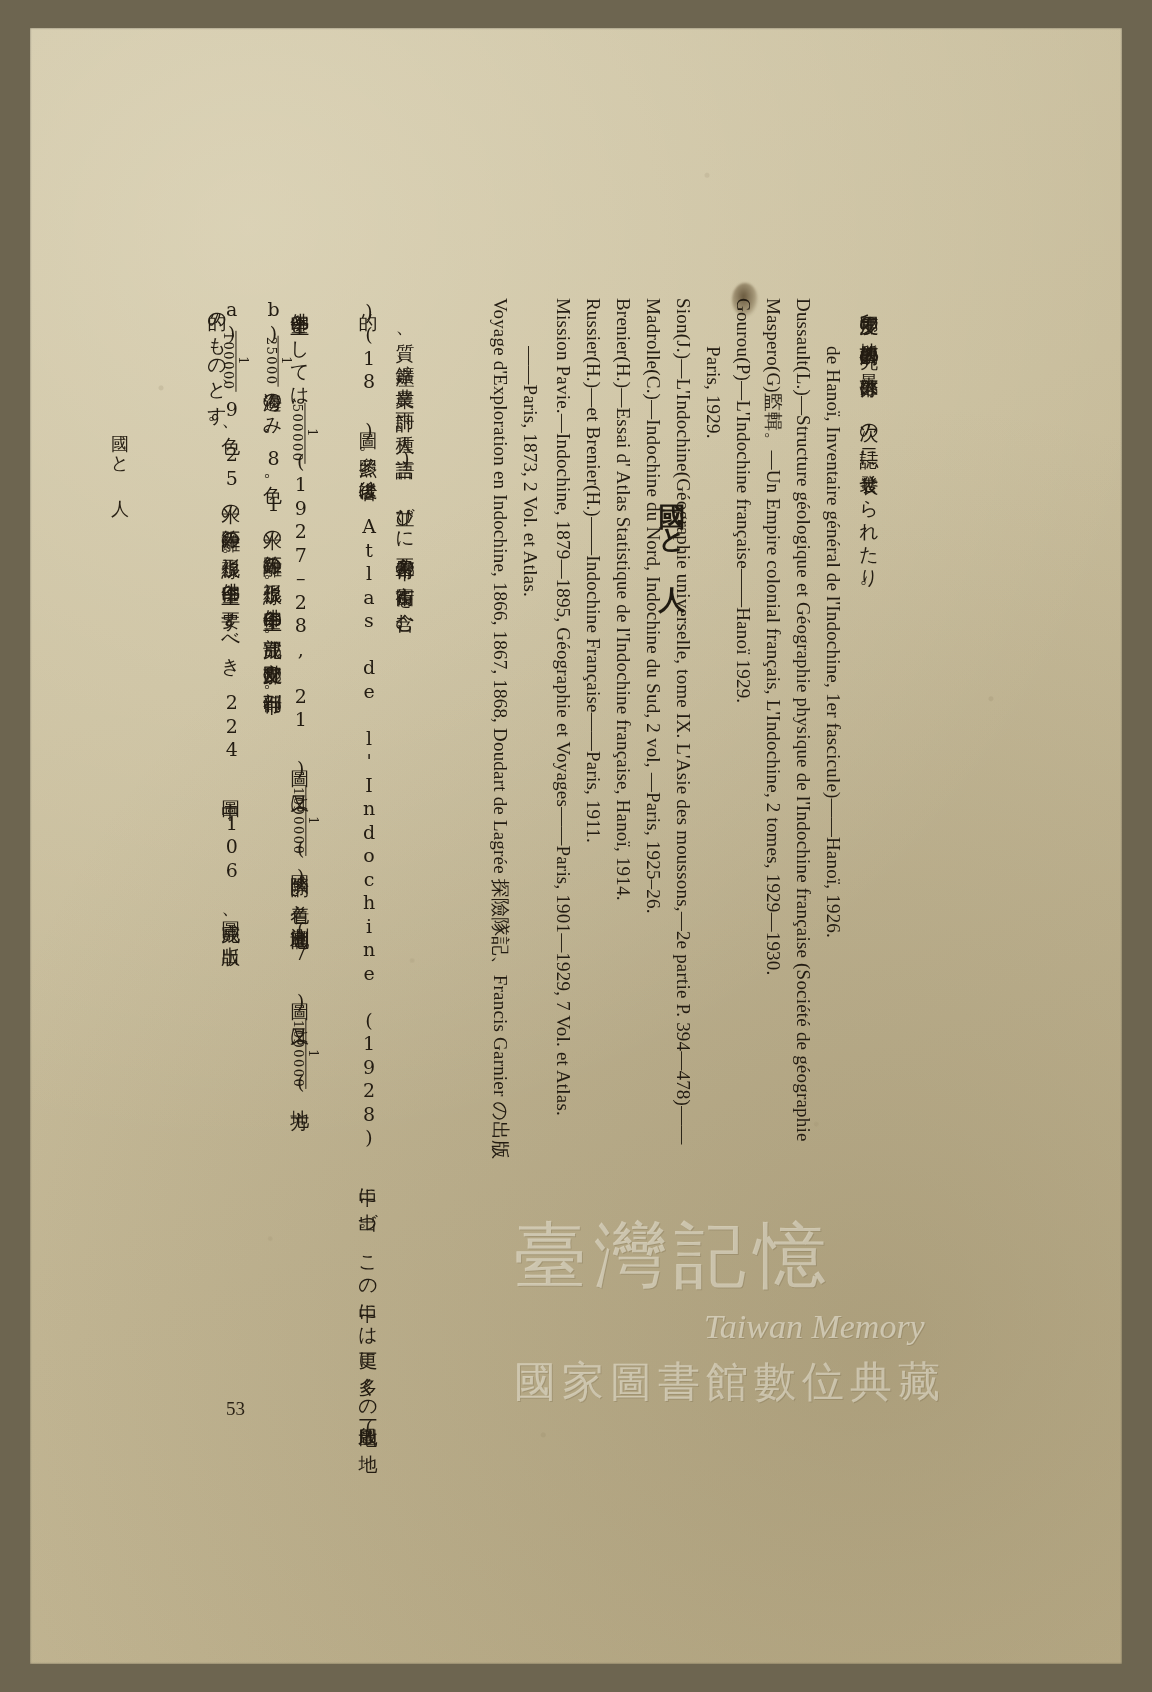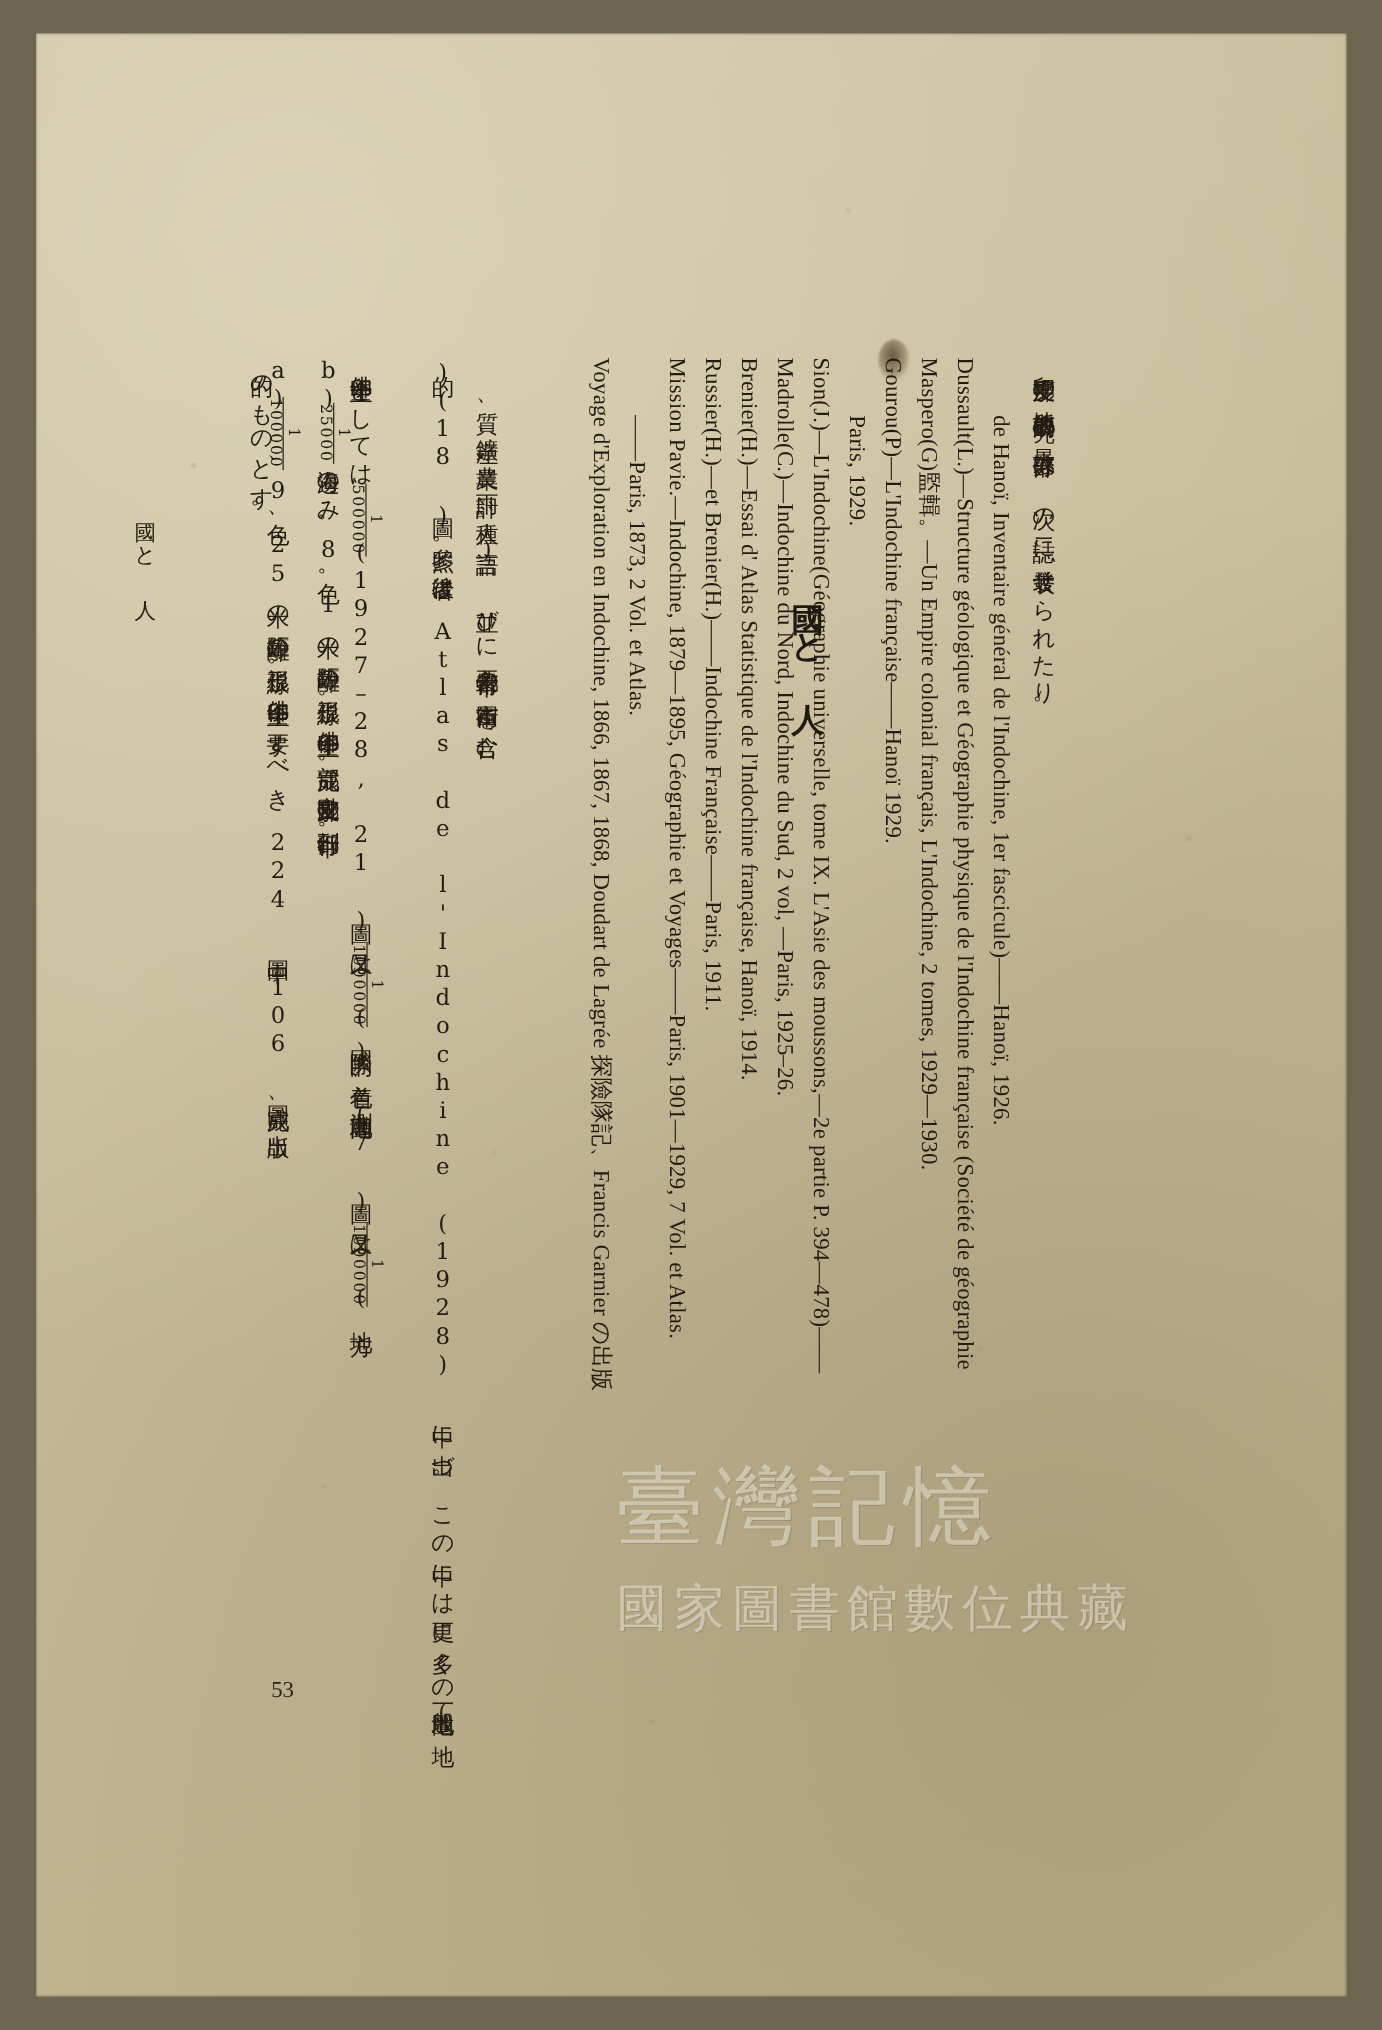--- a/index.html
+++ b/index.html
@@ -200,16 +200,17 @@
     <div class="line lat" style="right:429px; top:270px;">Sion(J.)—L'Indochine(Géographie universelle, tome IX. L'Asie des moussons,—2e partie  P. 394—478)——</div>
     <div class="line lat" style="right:399px; top:318px;">Paris, 1929.</div>
     <div class="line lat" style="right:369px; top:270px;">Gourou(P)—L'Indochine française——Hanoï 1929.</div>
     <div class="line lat" style="right:339px; top:270px;">Maspero(G)監輯。—Un Empire colonial français, L'Indochine, 2 tomes, 1929—1930.</div>
     <div class="line lat" style="right:309px; top:270px;">Dussault(L.)—Structure géologique et Géographie physique de l'Indochine française (Société de géographie</div>
     <div class="line lat" style="right:279px; top:318px;">de Hanoï, Inventaire général de l'Indochine, 1er fascicule)——Hanoï, 1926.</div>
     <div class="line jp" style="right:243px; top:270px;">印度支那の地質學的研究の最大部分は、次の二誌に發表せられたり。</div>
 
     <div id="wm">
       <div class="cjk">臺灣記憶</div>
+      <div class="en">Taiwan Memory</div>
       <div class="cjk2">國家圖書館數位典藏</div>
     </div>
   </div>
 </div>
 
 </body></html>

